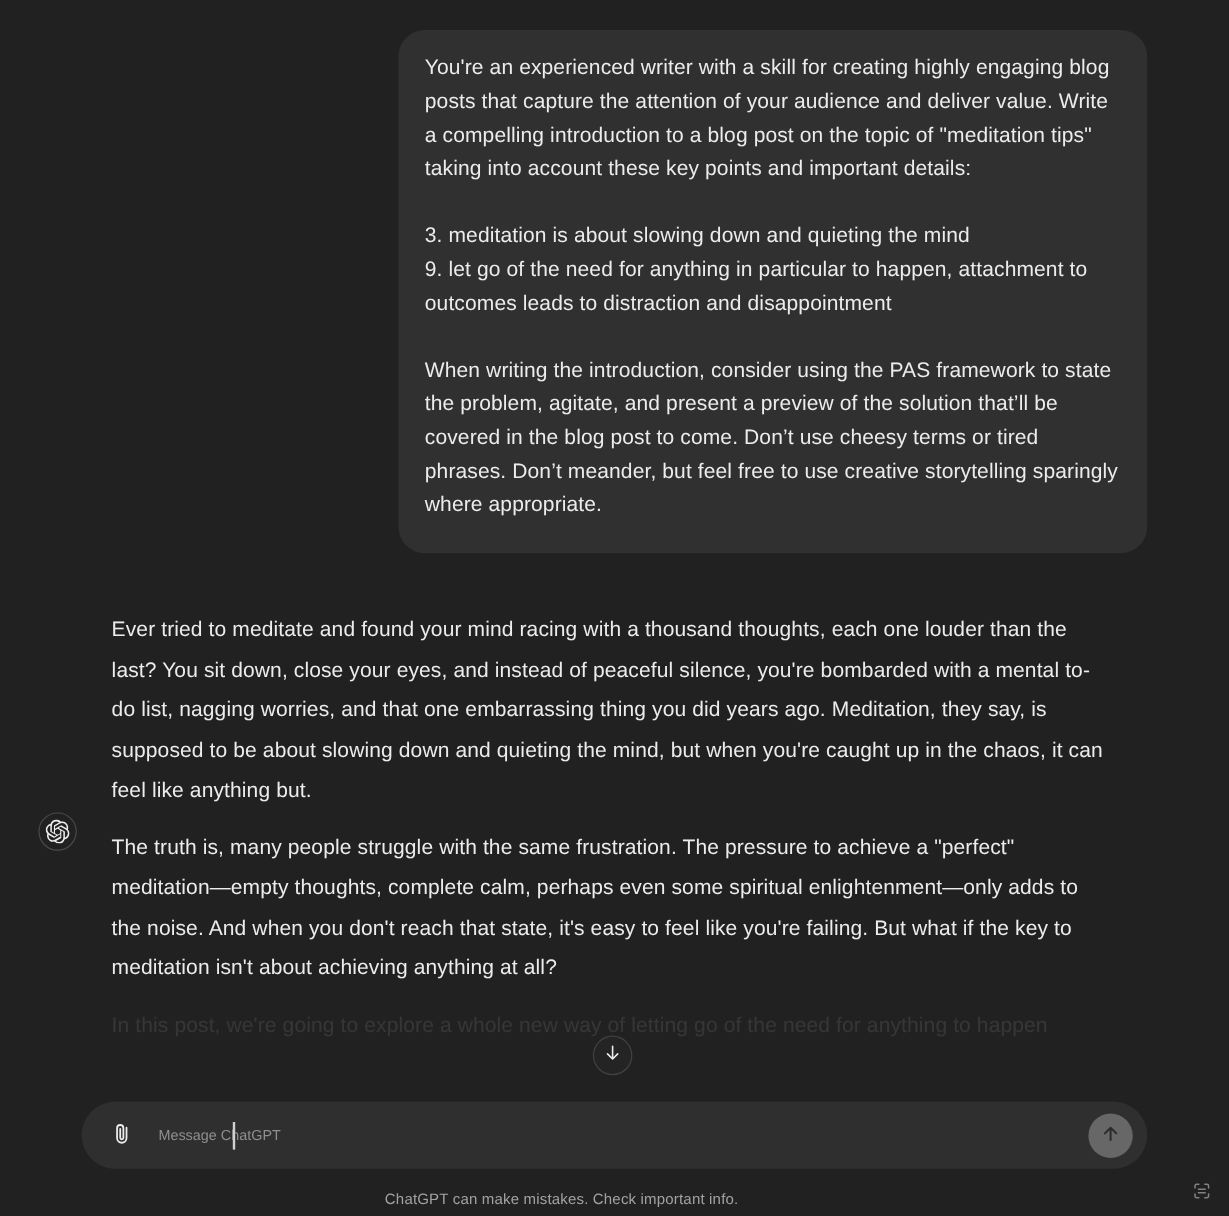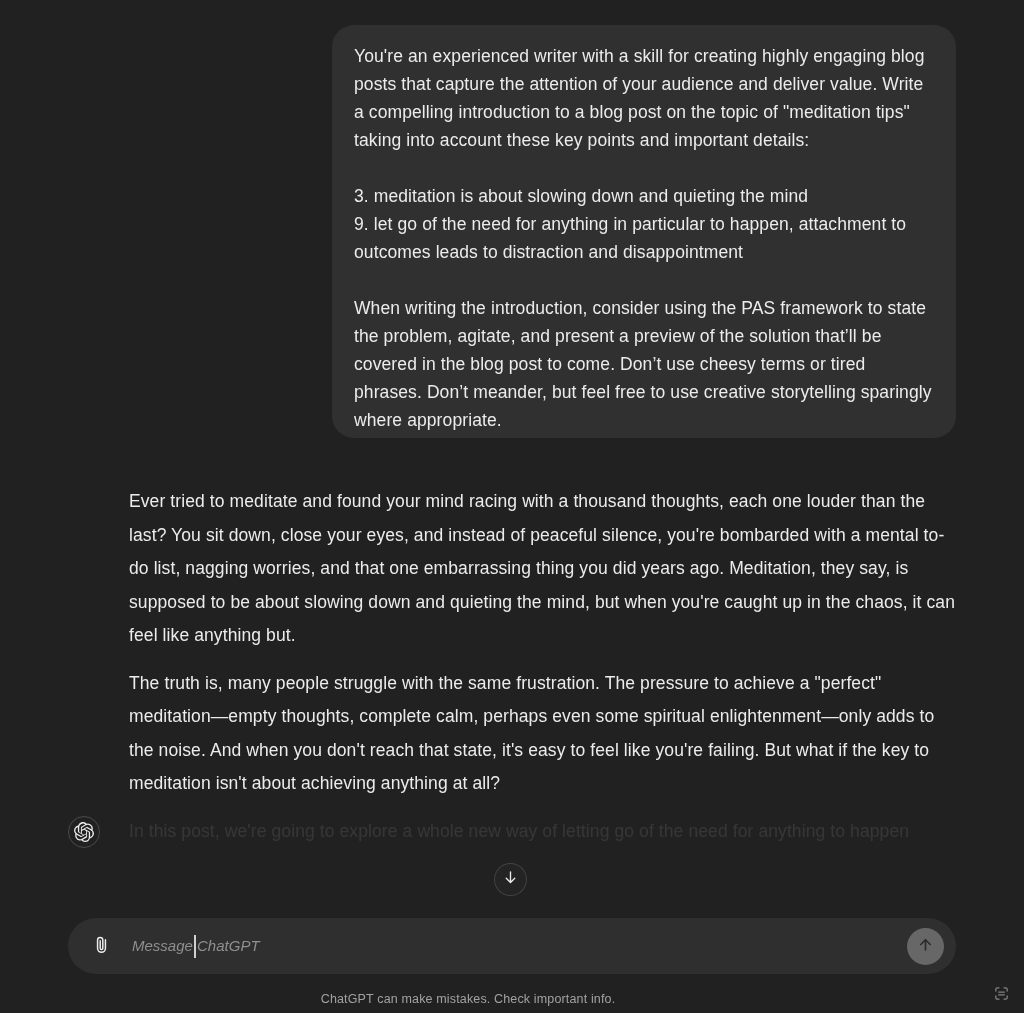--- a/index.html
+++ b/index.html
@@ -35,37 +35,37 @@
   
   .user-turn {
     display: flex;
     justify-content: flex-end;
     padding: 25px 68px 0 0;
   }
 
   .user-bubble {
     background: #303030;
     border-radius: 22px;
-    padding: 17px 22px 4px 22px;
+    padding: 17px 22px 27px 22px;
     max-width: 624px;
     font-size: 17.5px;
     line-height: 28px;
     color: #ececec;
     letter-spacing: 0.1px;
   }
 
   .user-bubble p { margin: 0; }
   .user-bubble p.gap { margin-top: 28px; }
   .user-bubble .listline { display: block; }
 
   
   .assistant-turn {
     display: flex;
-    align-items: flex-end;
-    padding: 47px 68px 0 68px;
+    align-items: center;
+    padding: 47px 68px 0 32px;
   }
 
   .avatar {
     flex: 0 0 auto;
     width: 32px;
     height: 32px;
     border-radius: 50%;
     border: 1px solid #4a4a4a;
     display: flex;
     align-items: center;
@@ -142,25 +142,24 @@
     border: none;
   }
 
   #message-input {
     flex: 1 1 auto;
     background: transparent;
     border: none;
     outline: none;
     color: #ececec;
     font-family: "Liberation Sans", sans-serif;
-    font-size: 15px;
+    font-size: 12px;
     line-height: 24px;
     padding: 0 8px 0 14px;
     caret-color: #ececec;
-    font-style: italic;
   }
   #message-input::placeholder {
     color: #8f8f8f;
     opacity: 1;
   }
 
   
   #caret {
     position: absolute;
     left: 126px;

